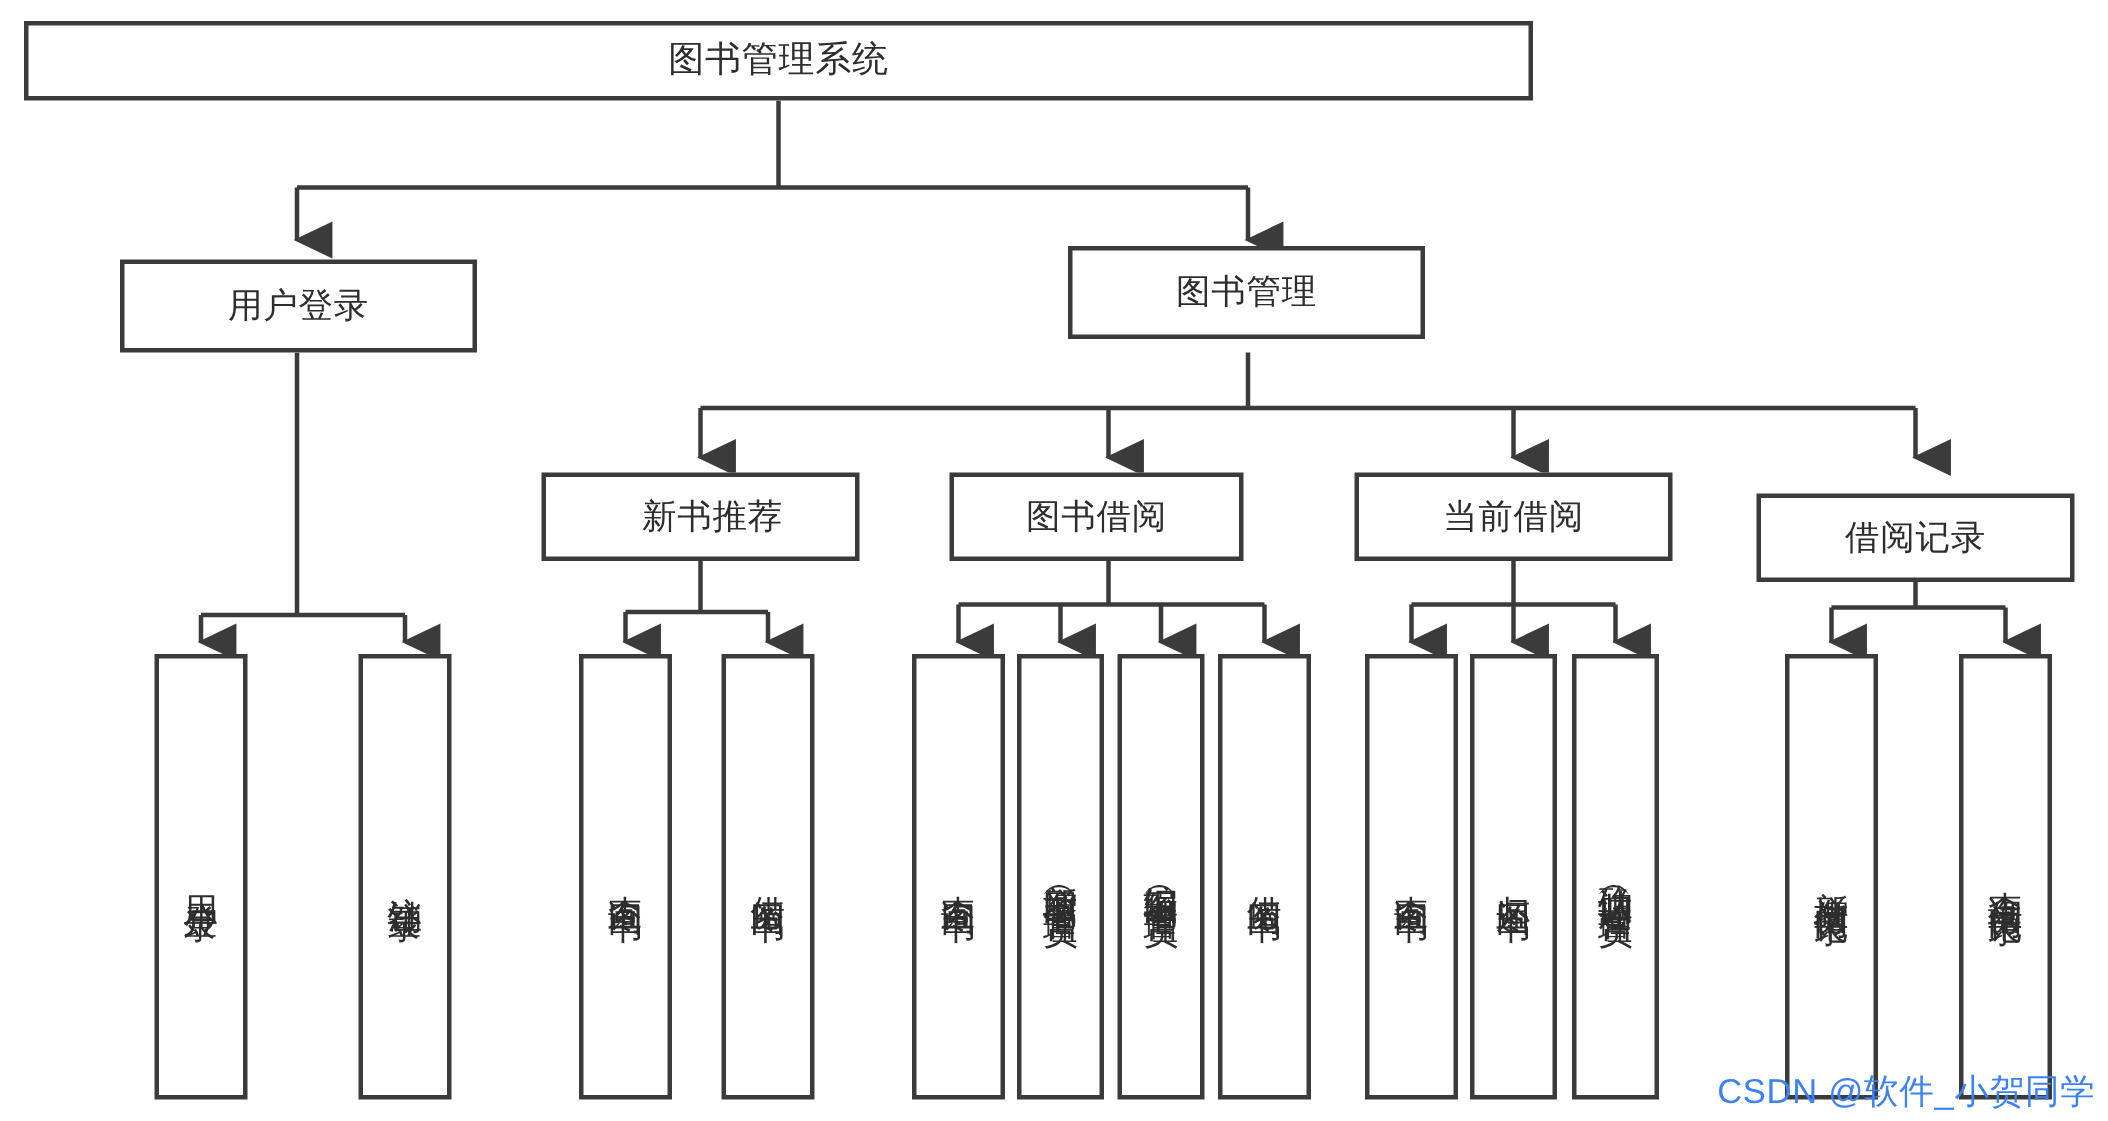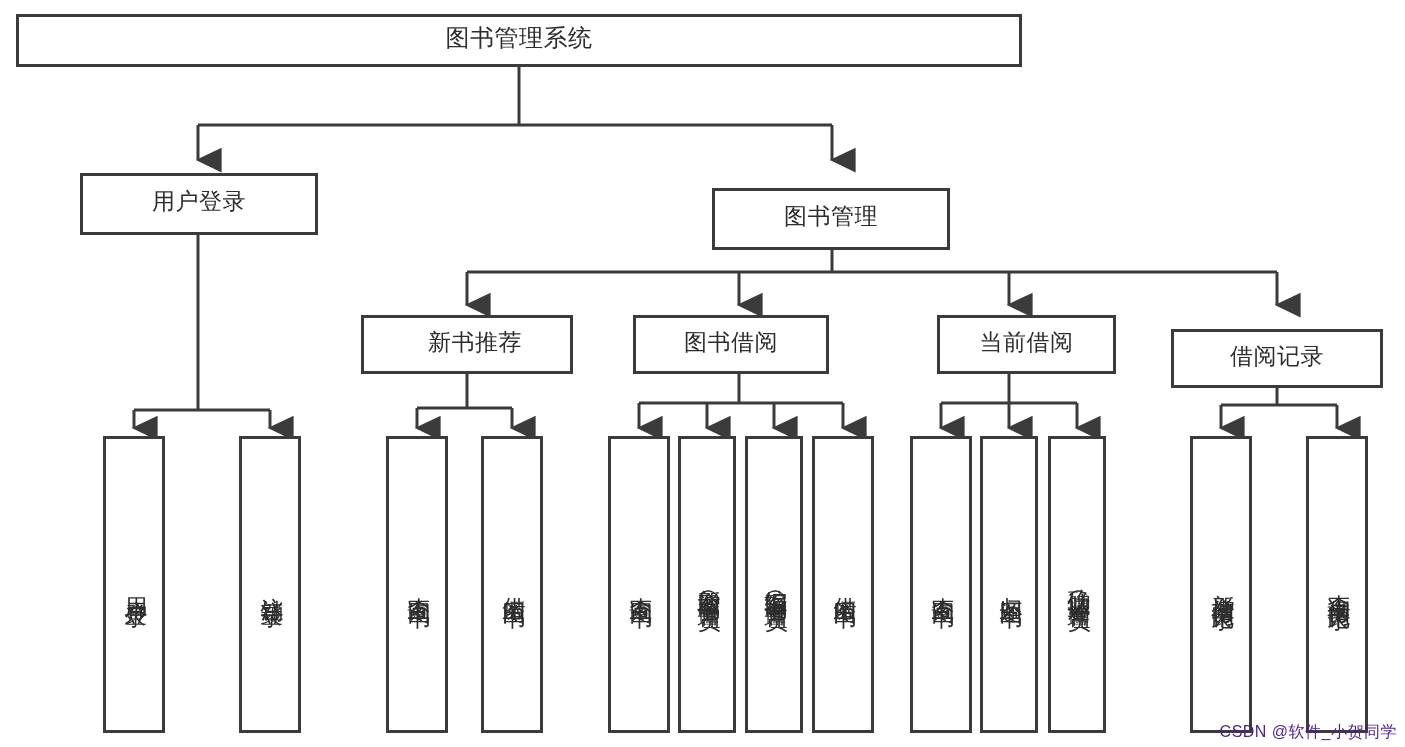--- a/index.html
+++ b/index.html
@@ -36,21 +36,20 @@
     justify-content: center;
     color: #2d2d2d;
     overflow: hidden;
   }
   .node-label {
     display: block;
     text-align: center;
     line-height: 1.18;
     white-space: pre-line;
     letter-spacing: 0.5px;
-    font-family: Liberation Mono, monospace;
   }
   .node.horizontal .node-label {
     font-size: 23px;
   }
   .node.root .node-label {
     font-size: 24px;
   }
   .node.vertical {
     align-items: center;
     justify-content: center;
@@ -60,22 +59,22 @@
     text-orientation: upright;
     font-size: 23px;
     line-height: 1.25;
     letter-spacing: 3px;
     max-height: 100%;
   }
   .watermark {
     position: absolute;
     right: 8px;
     bottom: 4px;
-    font-size: 16px;
-    color: #4c1d95;
+    font-size: 23px;
+    color: #3b82f6;
     letter-spacing: 0.5px;
     user-select: none;
     white-space: nowrap;
   }
 </style>
 </head>
 <body>
 
 <div id="diagram-root">
 
@@ -129,31 +128,31 @@
     </g>
   </svg>
 
   <div class="node root horizontal" style="left:16px; top:14px; width:1006px; height:53px;">
     <span class="node-label">图书管理系统</span>
   </div>
 
   <div class="node horizontal" style="left:80px; top:173px; width:238px; height:62px;">
     <span class="node-label">用户登录</span>
   </div>
-  <div class="node horizontal" style="left:712px; top:188px; width:238px; height:62px;">
+  <div class="node horizontal" style="left:712px; top:164px; width:238px; height:62px;">
     <span class="node-label">图书管理</span>
   </div>
 
   <div class="node horizontal" style="left:361px; top:315px; width:212px; height:59px;padding-left:16px;">
     <span class="node-label">新书推荐</span>
   </div>
   <div class="node horizontal" style="left:633px; top:315px; width:196px; height:59px;">
     <span class="node-label">图书借阅</span>
   </div>
-  <div class="node horizontal" style="left:903px; top:315px; width:179px; height:59px;margin-left:34px;">
+  <div class="node horizontal" style="left:903px; top:315px; width:212px; height:59px;">
     <span class="node-label">当前借阅</span>
   </div>
   <div class="node horizontal" style="left:1171px; top:315px; width:212px; height:59px;margin-top:14px;">
     <span class="node-label">借阅记录</span>
   </div>
 
   <div class="node vertical" style="left:103px; top:436px; width:62px; height:297px;">
     <span class="node-label">用户登录</span>
   </div>
   <div class="node vertical" style="left:239px; top:436px; width:62px; height:297px;">

